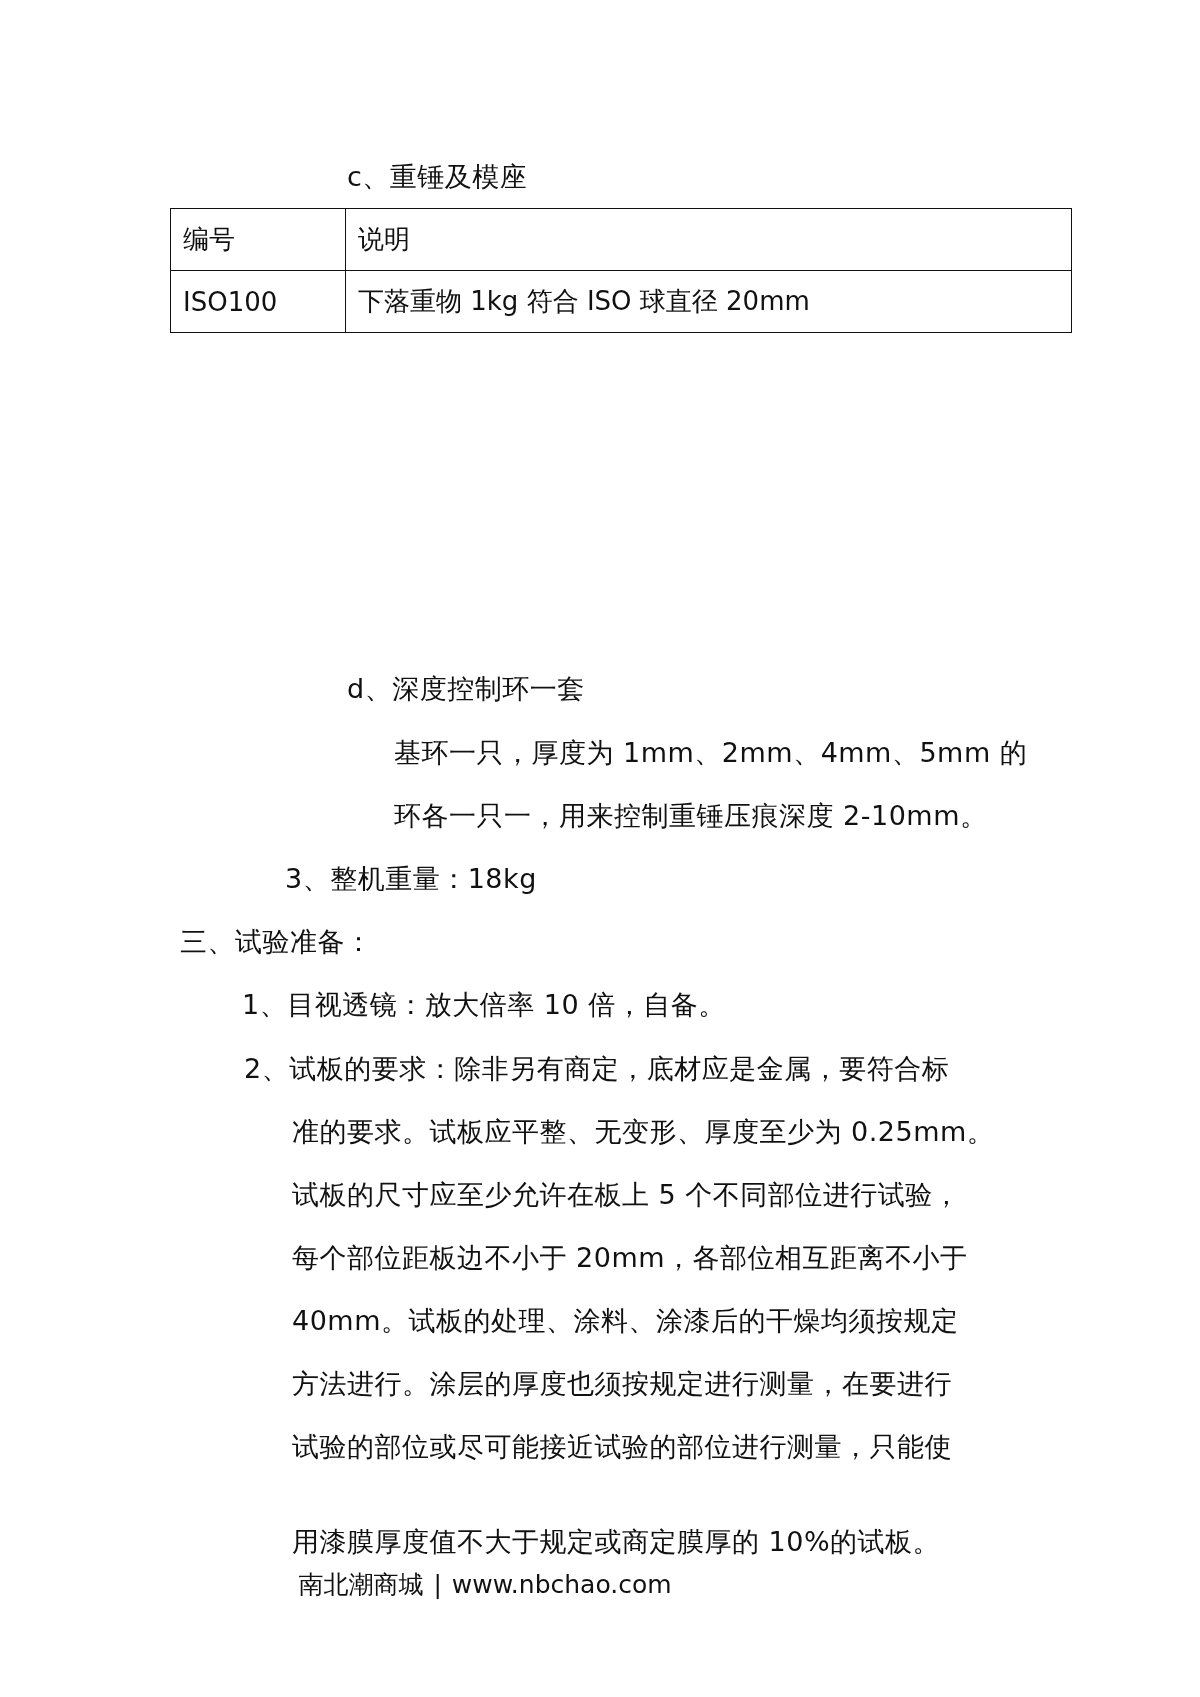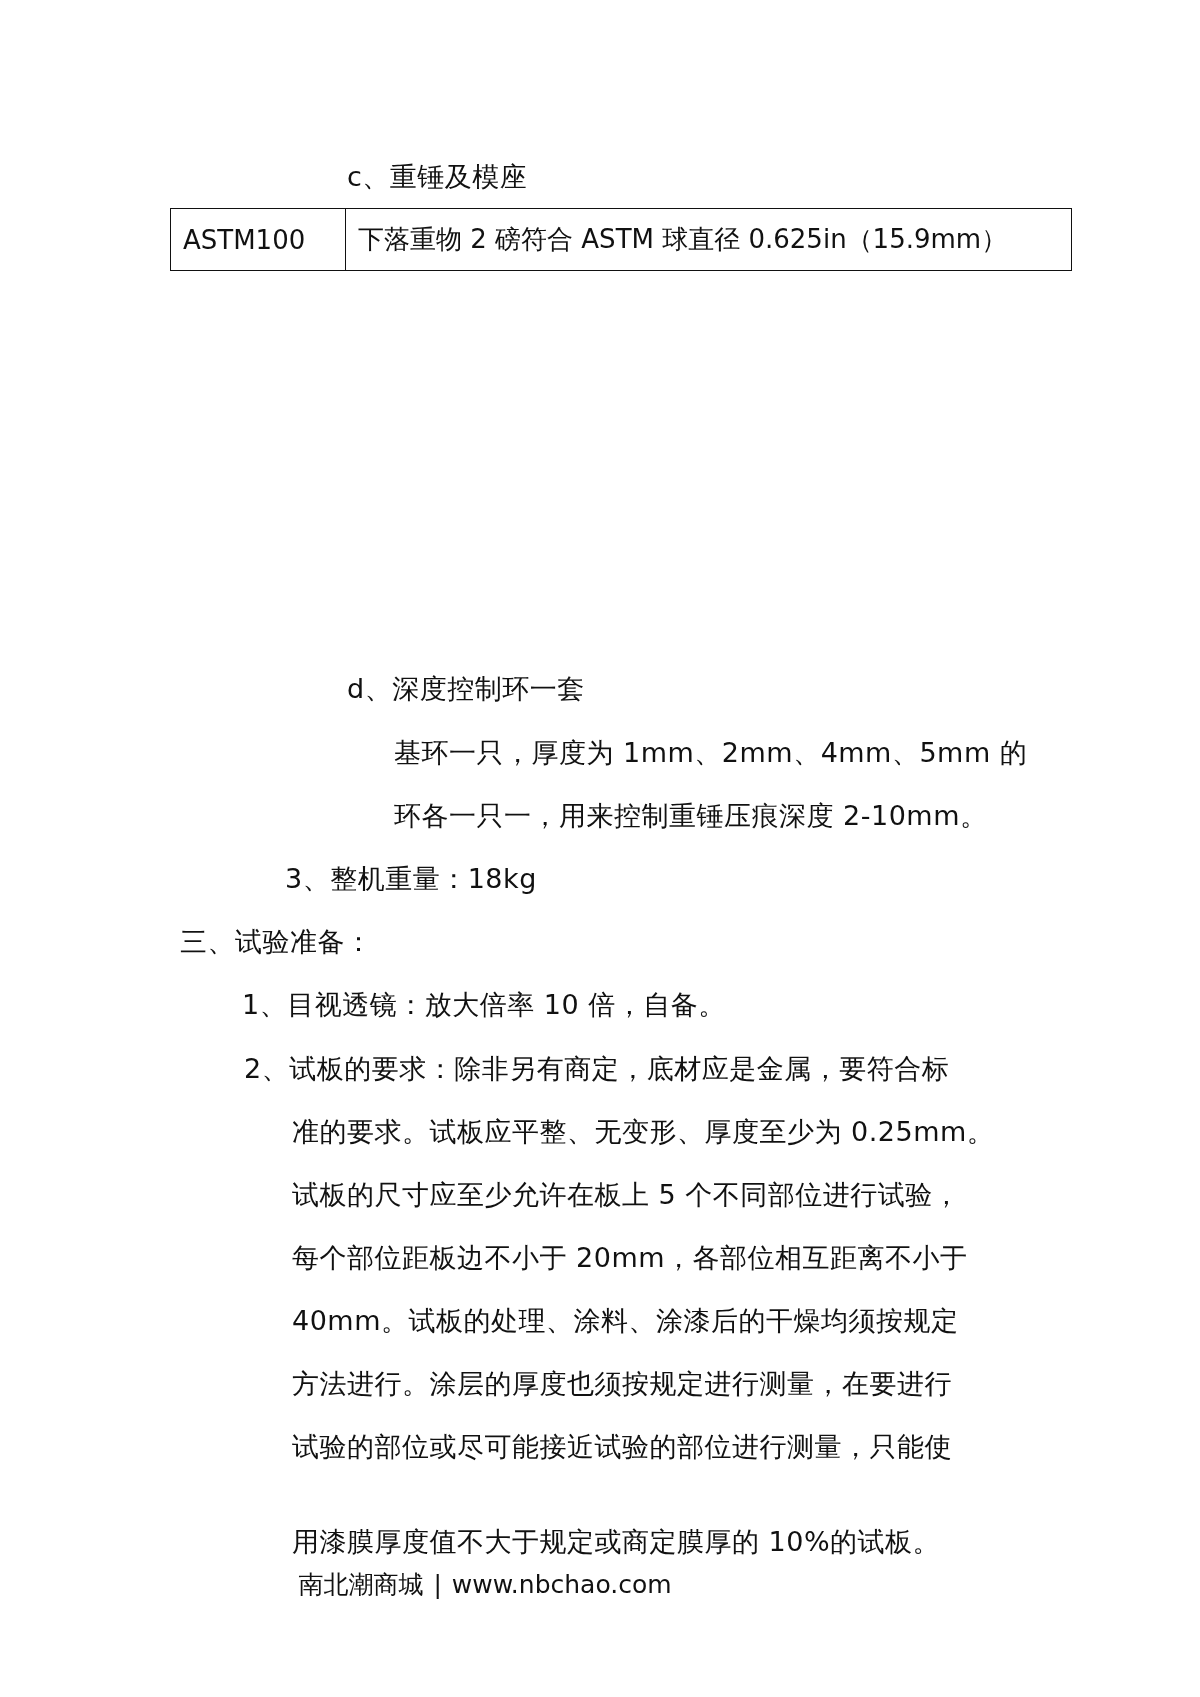--- a/index.html
+++ b/index.html
@@ -32,23 +32,27 @@
 <body>
 
 <div class="line" style="left:347px; top:159px;">c、重锤及模座</div>
 
 <table class="spec">
   <colgroup>
       <col class="c1">
       <col class="c2">
     </colgroup>
   <tbody>
+      <tr>
+    <td>编号</td>
+    <td>说明</td>
+  </tr>
   <tr>
-    <td>ASTM100</td>
-    <td>下落重物 2 磅符合 ASTM 球直径 0.625in（15.9mm）</td>
+    <td>ISO100</td>
+    <td>下落重物 1kg 符合 ISO 球直径 20mm</td>
   </tr>
 </tbody>
   </table>
 
 <div class="line" style="left:347px; top:671px;">d、深度控制环一套</div>
 <div class="line" style="left:394px; top:735px;">基环一只，厚度为 1mm、2mm、4mm、5mm 的</div>
 <div class="line" style="left:394px; top:798px;">环各一只一，用来控制重锤压痕深度 2-10mm。</div>
 
 <div class="line" style="left:285px; top:861px;">3、整机重量：18kg</div>
 

